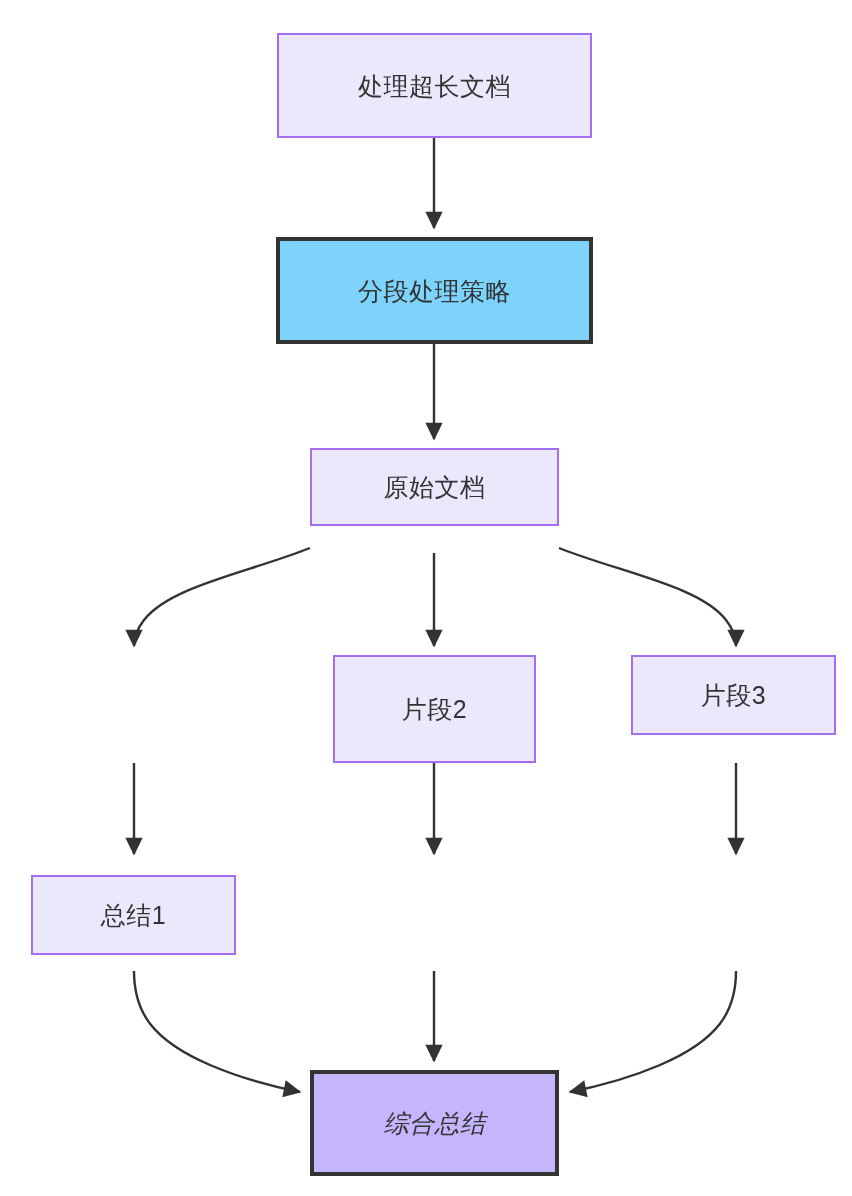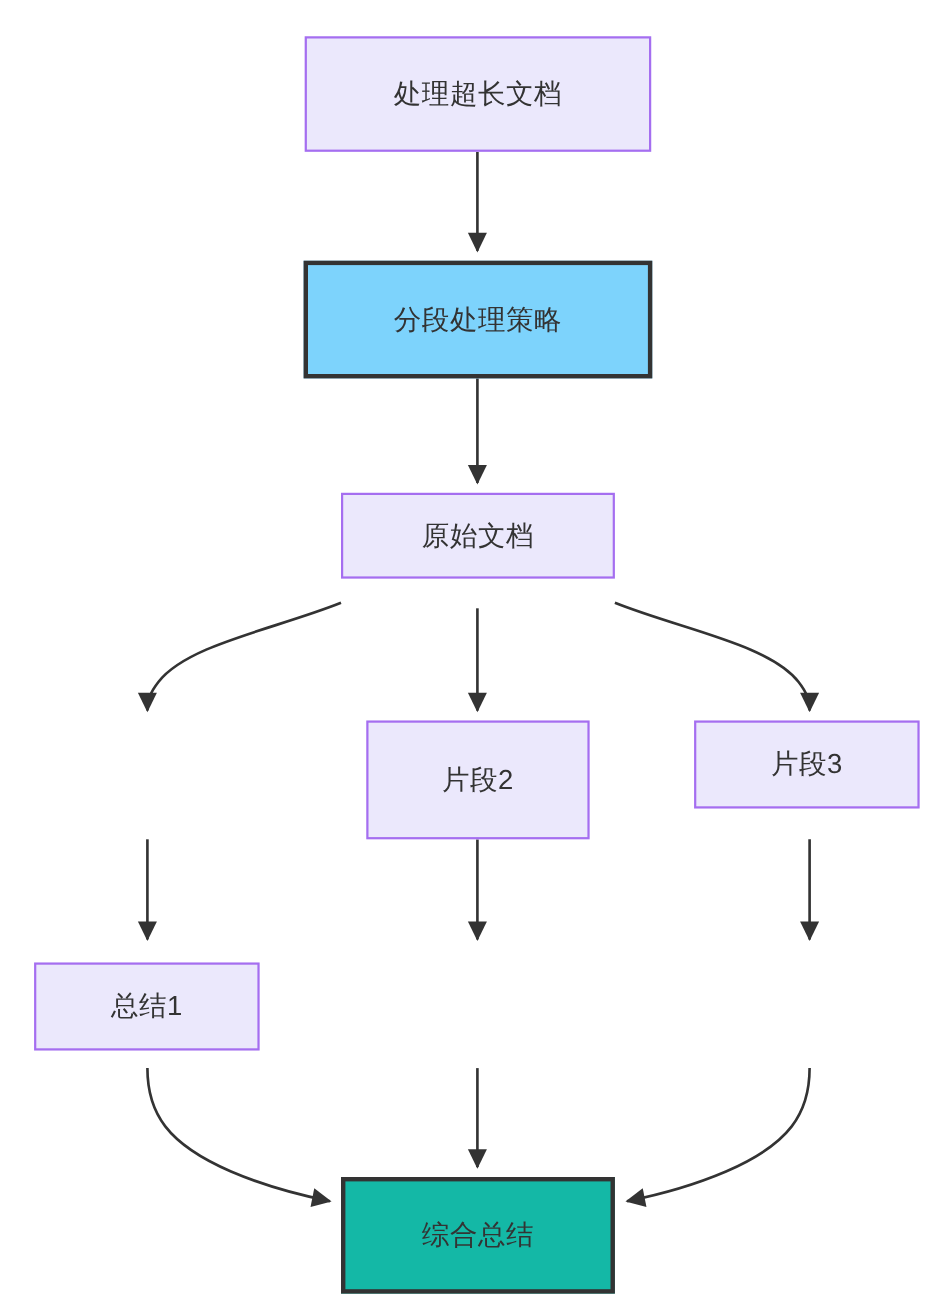--- a/index.html
+++ b/index.html
@@ -38,22 +38,23 @@
   }
   .node-default {
     background: #ebe8fc;
     border: 2px solid #a56ef0;
   }
   .node-strategy {
     background: #7dd3fc;
     border: 4px solid #333333;
   }
   .node-final {
-    background: #14b8a6;
+    background: #c4b5fd;
     border: 4px solid #333333;
+    font-style: italic;
   }
   .edge-layer {
     position: absolute;
     left: 0;
     top: 0;
     width: 852px;
     height: 1196px;
     pointer-events: none;
   }
 </style>

